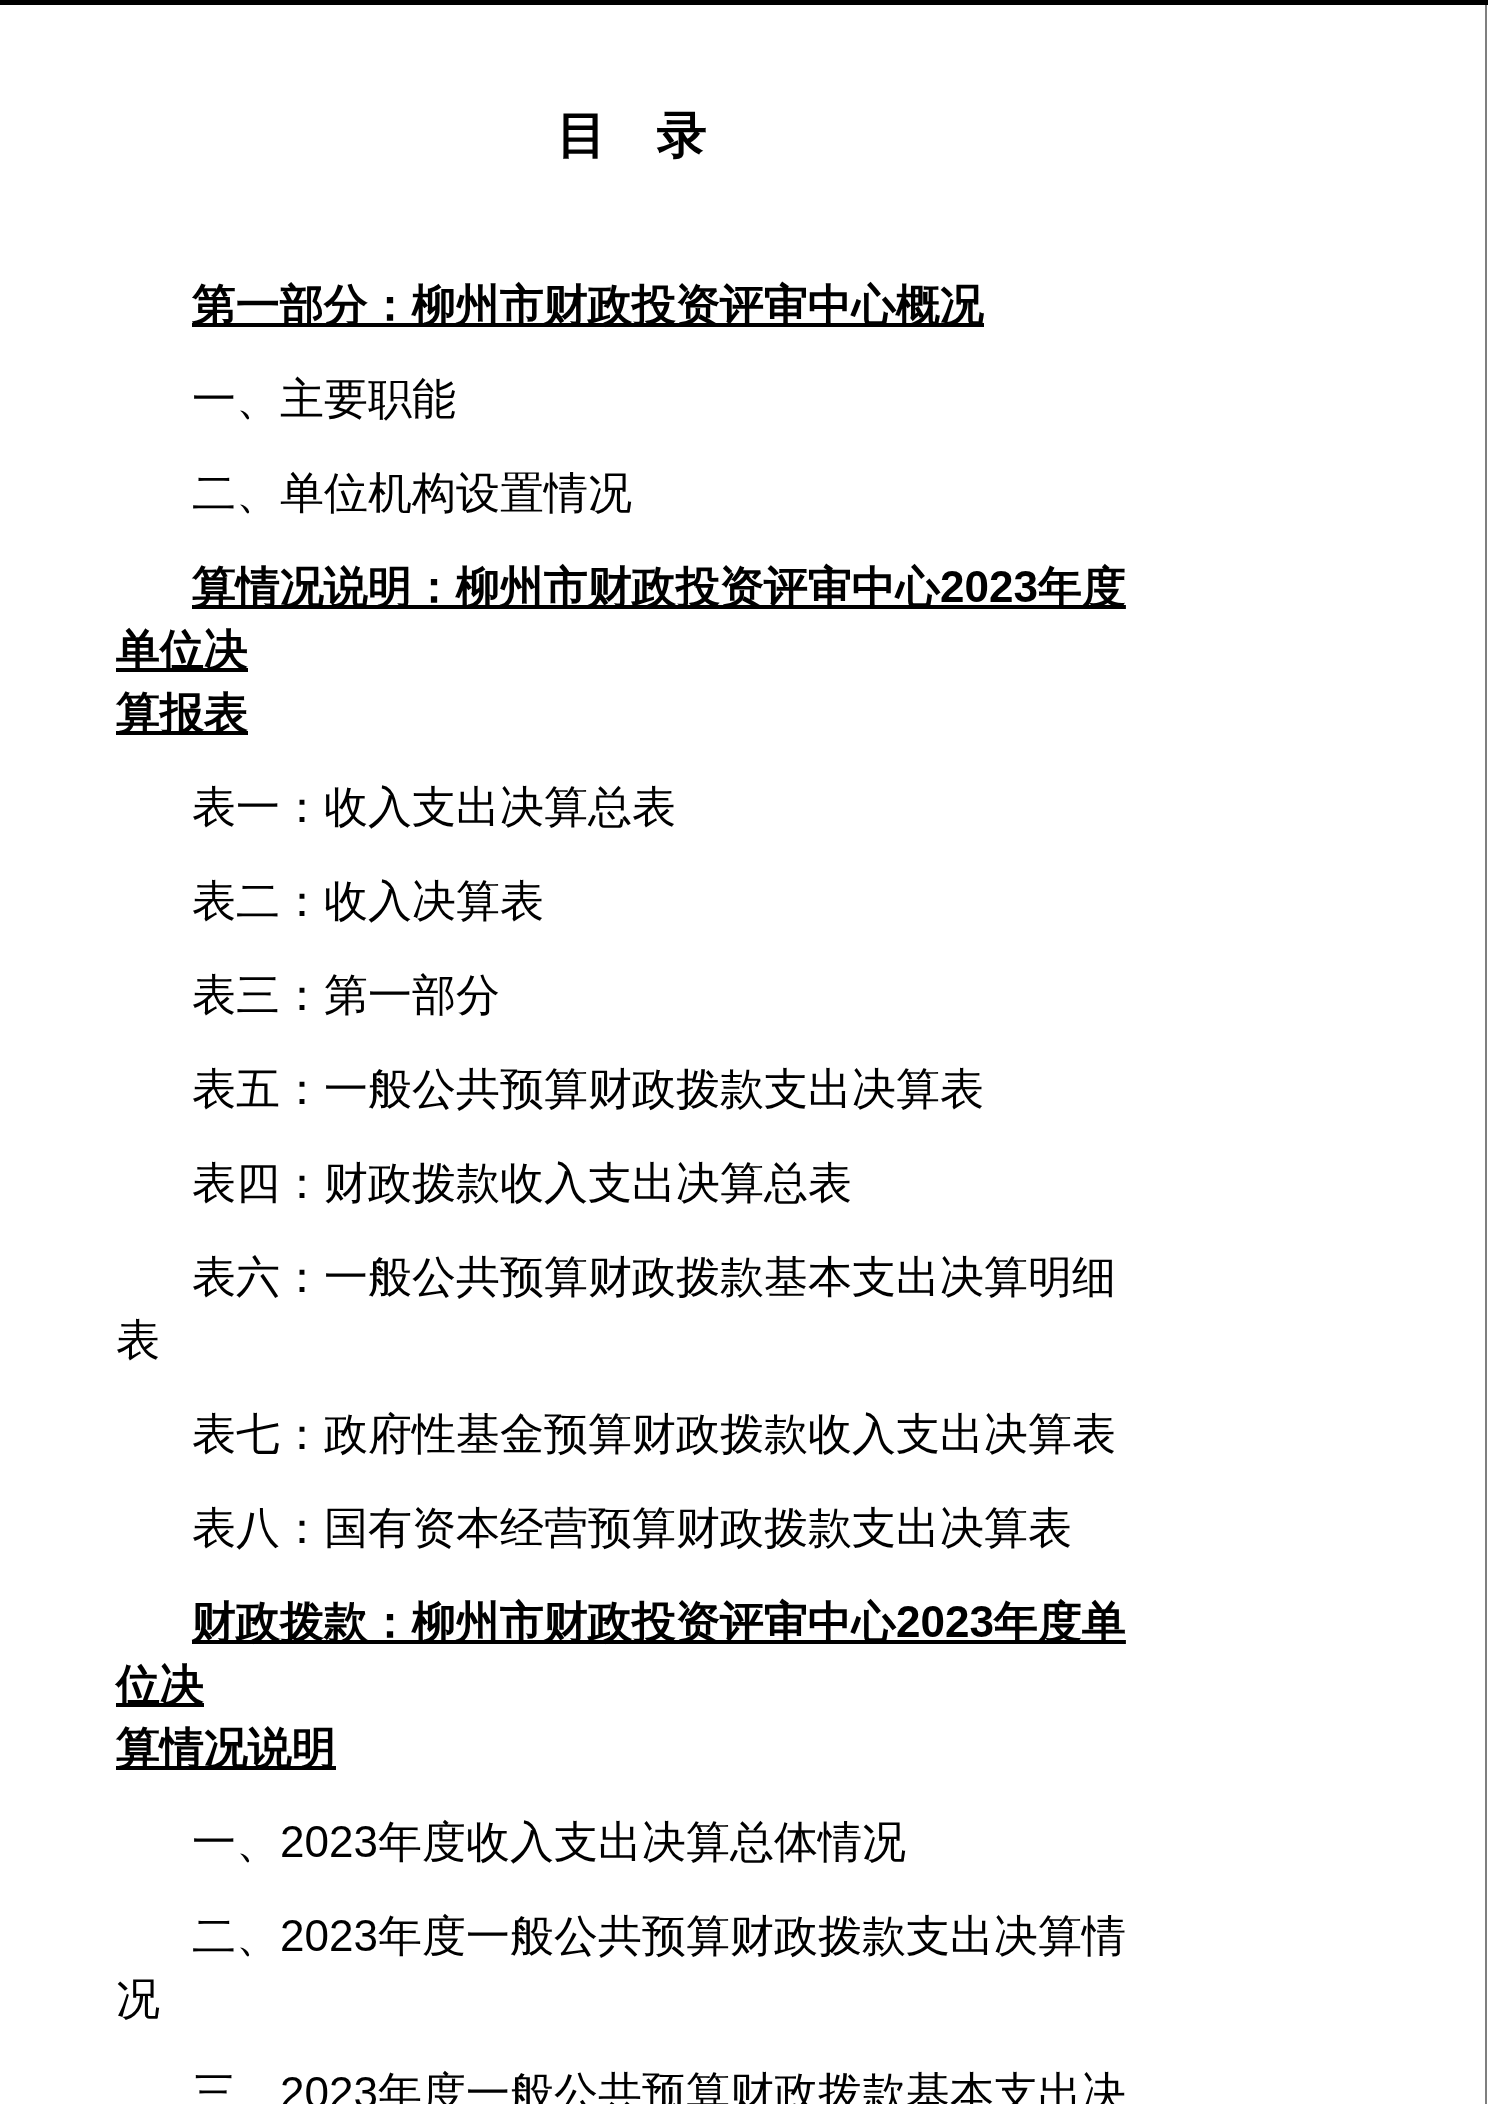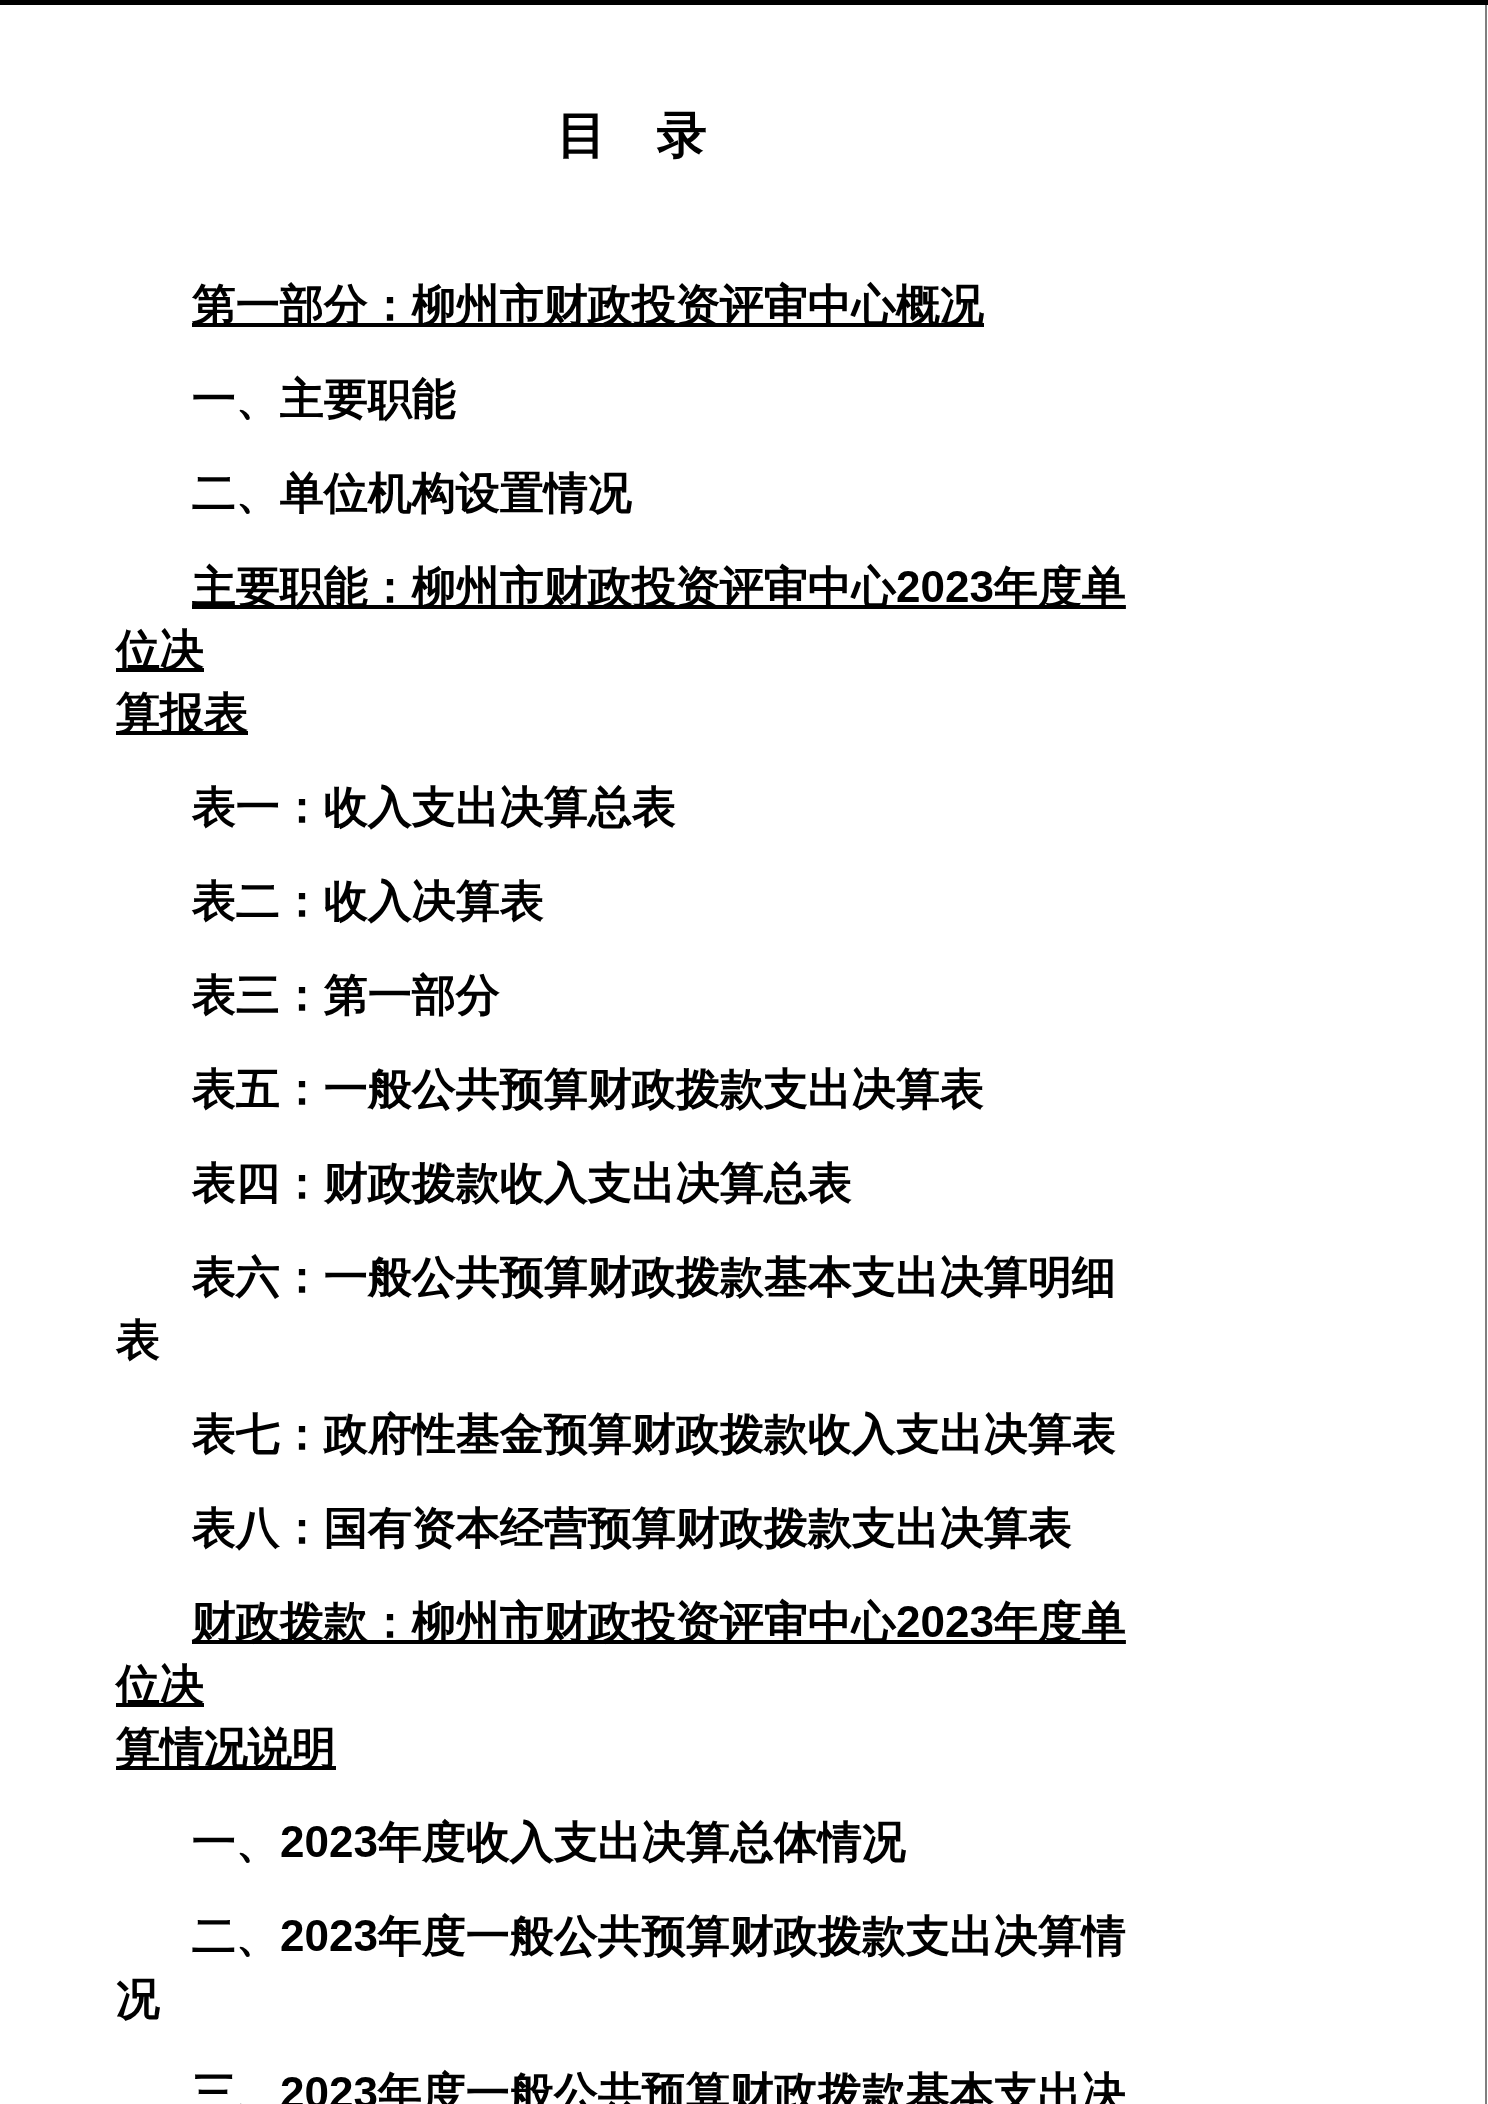--- a/index.html
+++ b/index.html
@@ -42,21 +42,21 @@
     font-size: 50px;
     line-height: 70px;
     font-weight: 700;
     text-align: center;
     margin: 95px 0 103px 0;
   }
   .para {
     font-size: 44px;
     line-height: 63px;
     margin: 0 0 31px 0;
-    font-weight: 700;
+    font-weight: 400;
   }
   .para.bold {
     font-weight: 700;
     text-decoration: underline;
   }
   .indent {
     text-indent: 76px;
   }
   .wrap-line {
     display: block;
@@ -72,21 +72,21 @@
 
   <h1 class="doc-title">目　录</h1>
 
   <p class="para bold indent">第一部分：柳州市财政投资评审中心概况</p>
 
   <p class="para indent">一、主要职能</p>
 
   <p class="para indent">二、单位机构设置情况</p>
 
   <p class="para bold">
-    <span class="wrap-line indent">主要职能：柳州市财政投资评审中心2023年度单位决</span>
+    <span class="wrap-line indent">算情况说明：柳州市财政投资评审中心2023年度单位决</span>
     <span class="wrap-line">算报表</span>
   </p>
 
   <p class="para indent">表一：收入支出决算总表</p>
 
   <p class="para indent">表二：收入决算表</p>
 
   <p class="para indent">表三：第一部分</p>
 
   <p class="para indent">表五：一般公共预算财政拨款支出决算表</p>

